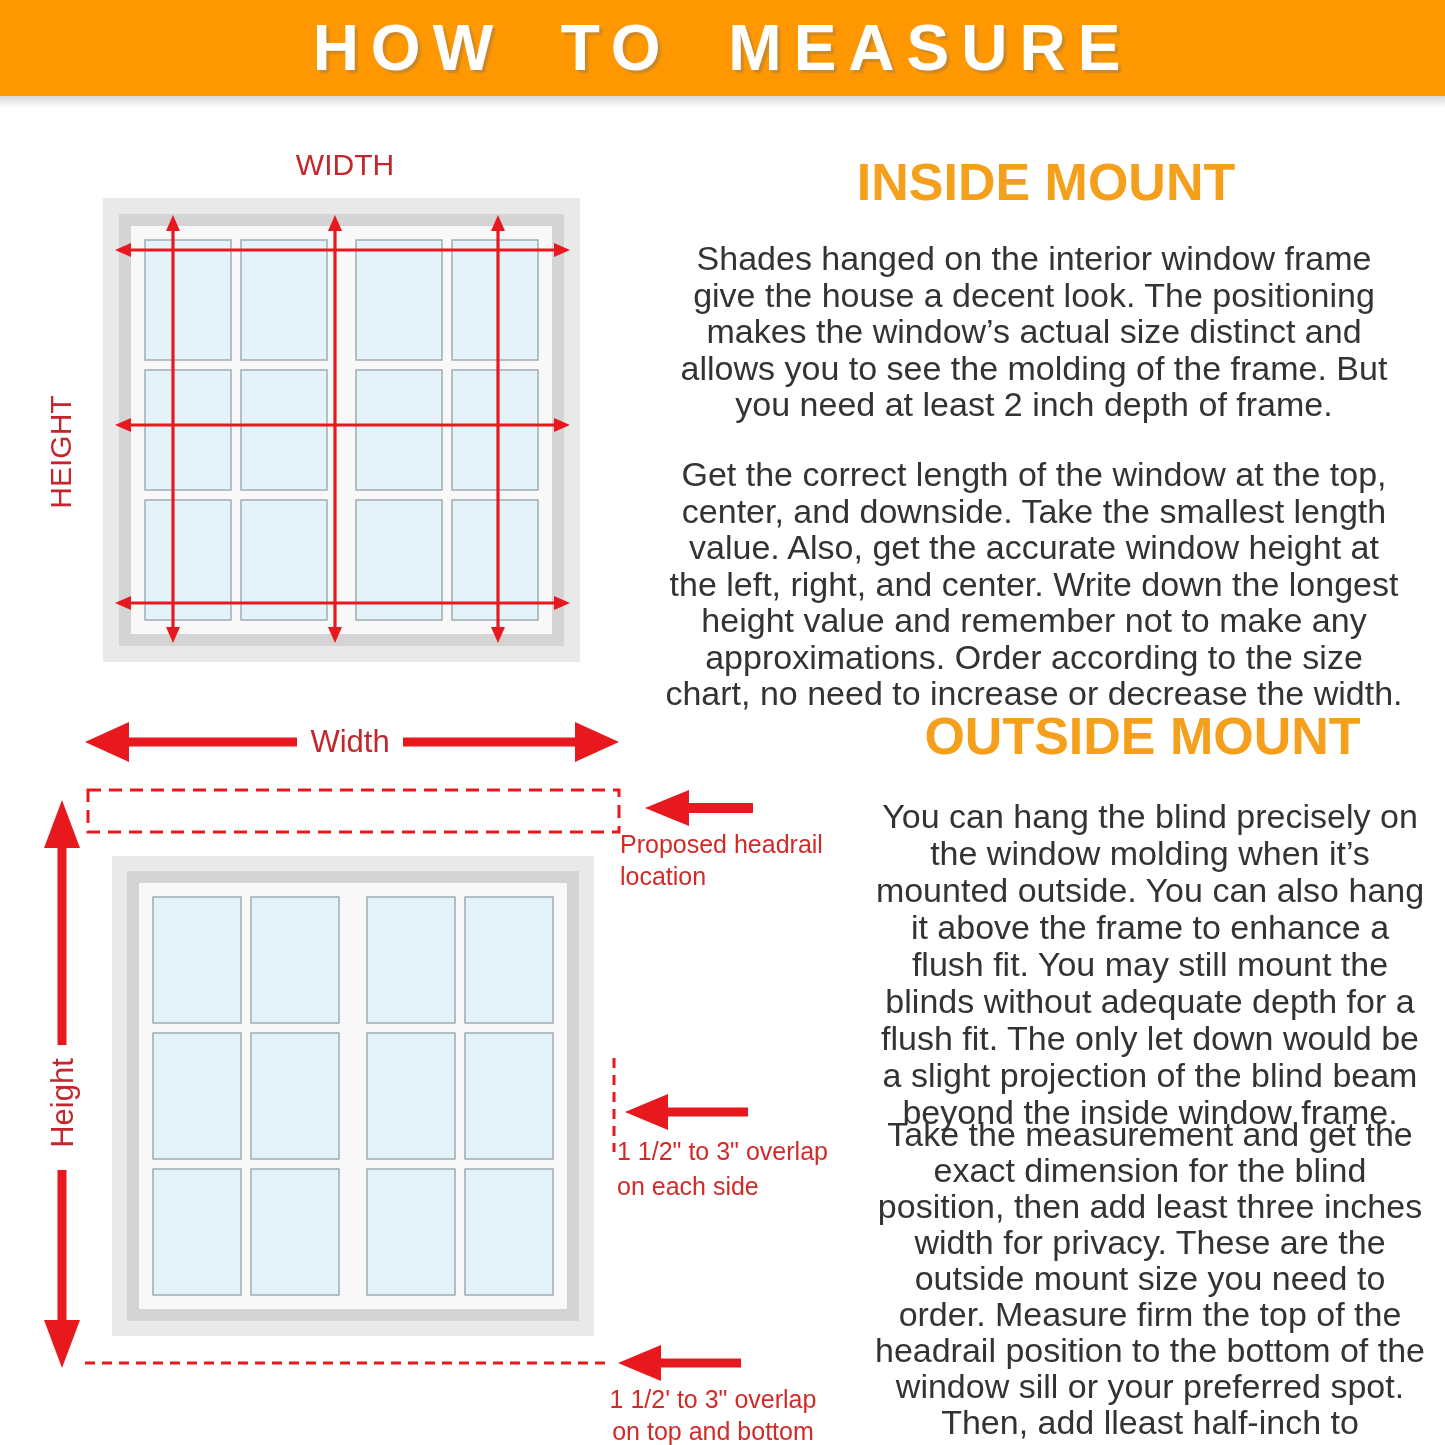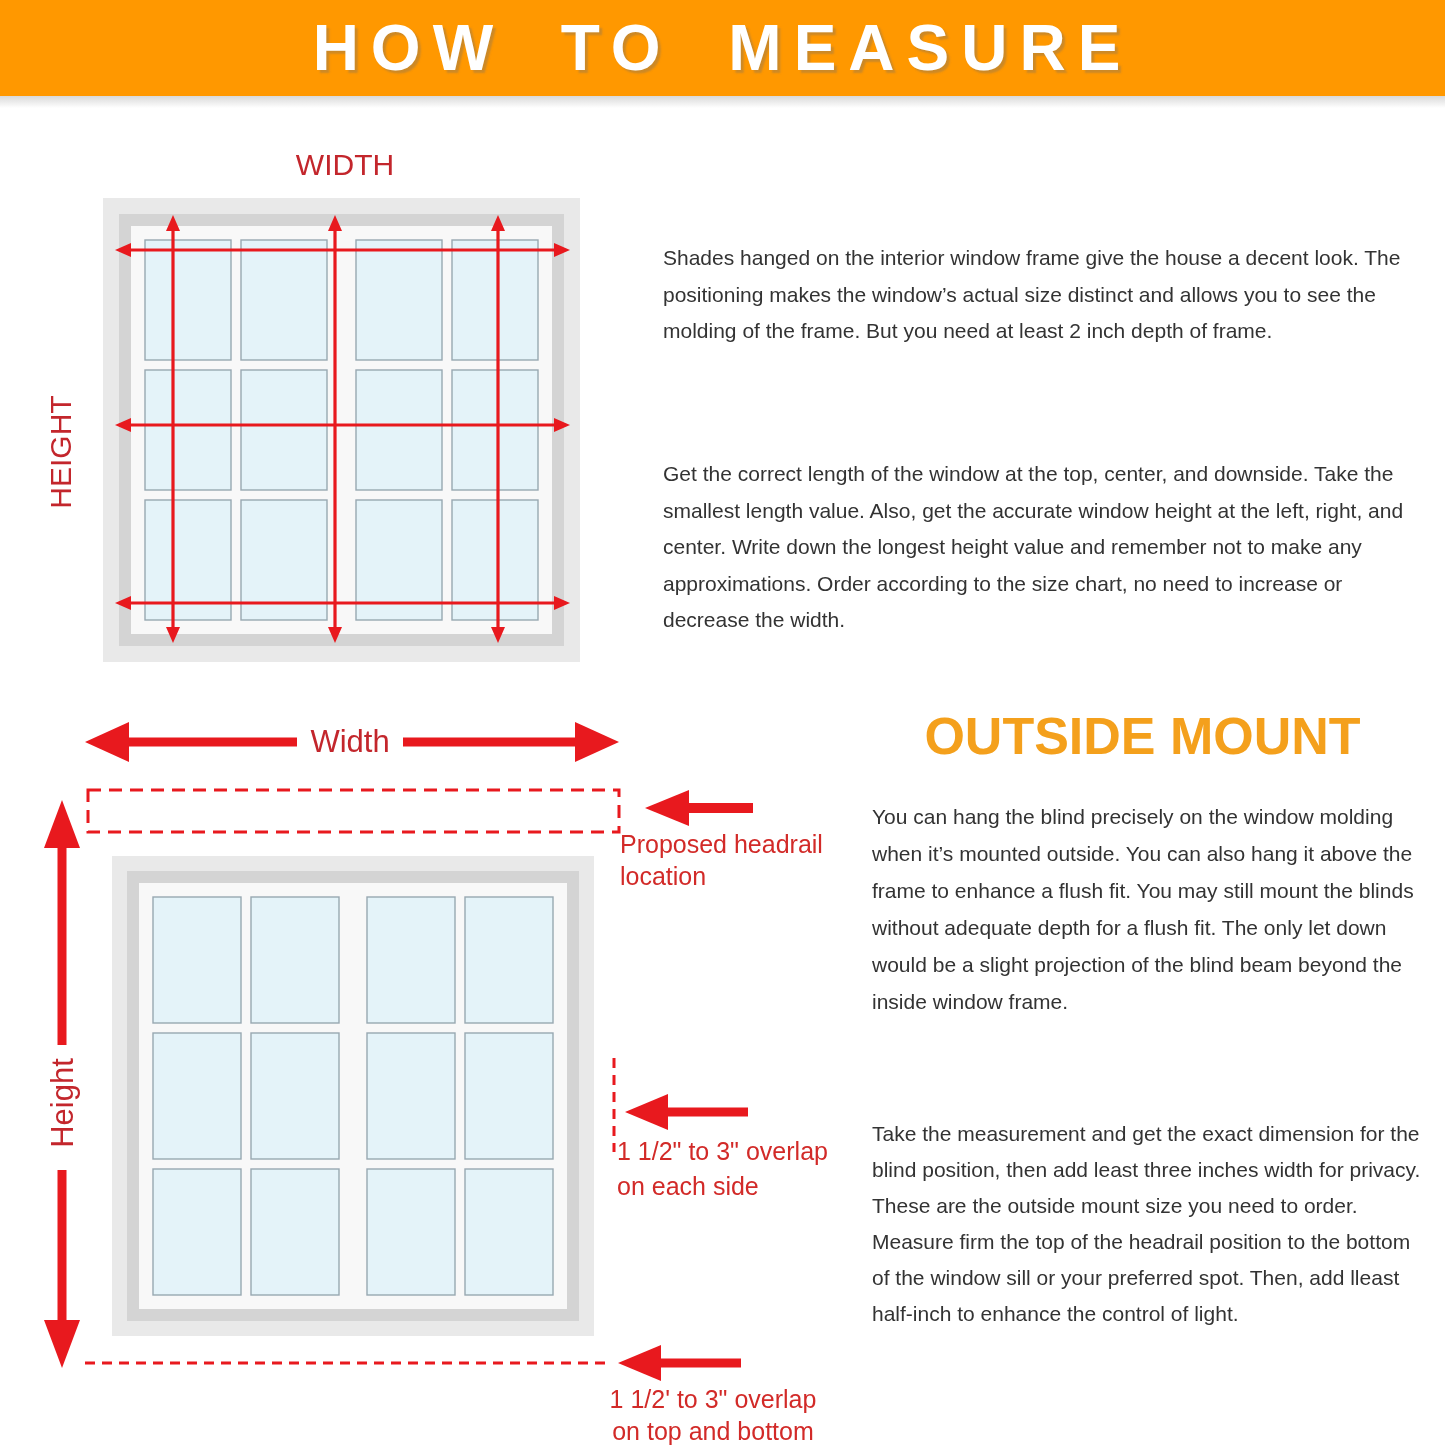--- a/index.html
+++ b/index.html
@@ -13,21 +13,21 @@
              letter-spacing:12px;word-spacing:26px;
              text-shadow:3px 3px 2px rgba(110,110,110,.35);}
   .banner-strip{position:absolute;top:96px;left:0;width:100%;height:12px;
                 background:linear-gradient(#d9d9d9,#ffffff);}
 
   .abs{position:absolute;}
 
   
   .h2{font-weight:bold;font-size:52px;color:var(--heading-orange,#F4A01C);
       text-align:center;letter-spacing:0px;}
-  .para{font-size:21px;line-height:36.5px;color:var(--body-text,#333333);}
+  .para{font-size:34px;line-height:36.5px;color:var(--body-text,#333333);text-align:center;}
 
   
   .win-outer{fill:var(--frame-gray,#e9e9e9);}
   .win-bevel{fill:var(--bevel-gray,#d4d4d4);}
   .win-inner{fill:#f8f8f8;}
   .pane{fill:var(--pane-blue,#E4F3F9);stroke:#98a8b1;stroke-width:1.4;}
   .tl{stroke:var(--arrow-red,#E8191E);stroke-width:3.2;}
   .tk{stroke:var(--arrow-red,#E8191E);stroke-width:9;}
   .tk10{stroke:var(--arrow-red,#E8191E);stroke-width:10;}
   .hd{fill:var(--arrow-red,#E8191E);}
@@ -89,20 +89,21 @@
         <polygon class="hd" points="143,505 136,489 150,489"></polygon>
       <line class="tl" x1="305" y1="93" x2="305" y2="489"></line>
       <polygon class="hd" points="305,77 298,93 312,93"></polygon>
         <polygon class="hd" points="305,505 298,489 312,489"></polygon>
       <line class="tl" x1="468" y1="93" x2="468" y2="489"></line>
       <polygon class="hd" points="468,77 461,93 475,93"></polygon>
         <polygon class="hd" points="468,505 461,489 475,489"></polygon>
     </g>
   </svg>
 
+  <div class="abs h2" style="left:660px;top:152px;width:772px;">INSIDE MOUNT</div>
   <div class="abs para" style="left:663px;top:240px;width:742px;">Shades hanged on the interior window frame give the house a decent look. The positioning makes the window’s actual size distinct and allows you to see the molding of the frame. But you need at least 2 inch depth of frame.</div>
   <div class="abs para" style="left:663px;top:456px;width:742px;">Get the correct length of the window at the top, center, and downside. Take the smallest length value. Also, get the accurate window height at the left, right, and center. Write down the longest height value and remember not to make any approximations. Order according to the size chart, no need to increase or decrease the width.</div>
 
   <div class="abs para" style="left:872px;top:798px;width:556px;line-height:37px;">You can hang the blind precisely on the window molding when it’s mounted outside. You can also hang it above the frame to enhance a flush fit. You may still mount the blinds without adequate depth for a flush fit. The only let down would be a slight projection of the blind beam beyond the inside window frame.</div>
   <div class="abs h2" style="left:855px;top:706px;width:575px;">OUTSIDE MOUNT</div>
   <div class="abs para" style="left:872px;top:1116px;width:556px;line-height:36px;">Take the measurement and get the exact dimension for the blind position, then add least three inches width for privacy. These are the outside mount size you need to order. Measure firm the top of the headrail position to the bottom of the window sill or your preferred spot. Then, add lleast half-inch to enhance the control of light.</div>
 
   <svg class="abs" style="left:25px;top:705px;" width="855" height="740" viewBox="0 0 855 740">
 
     <g>

